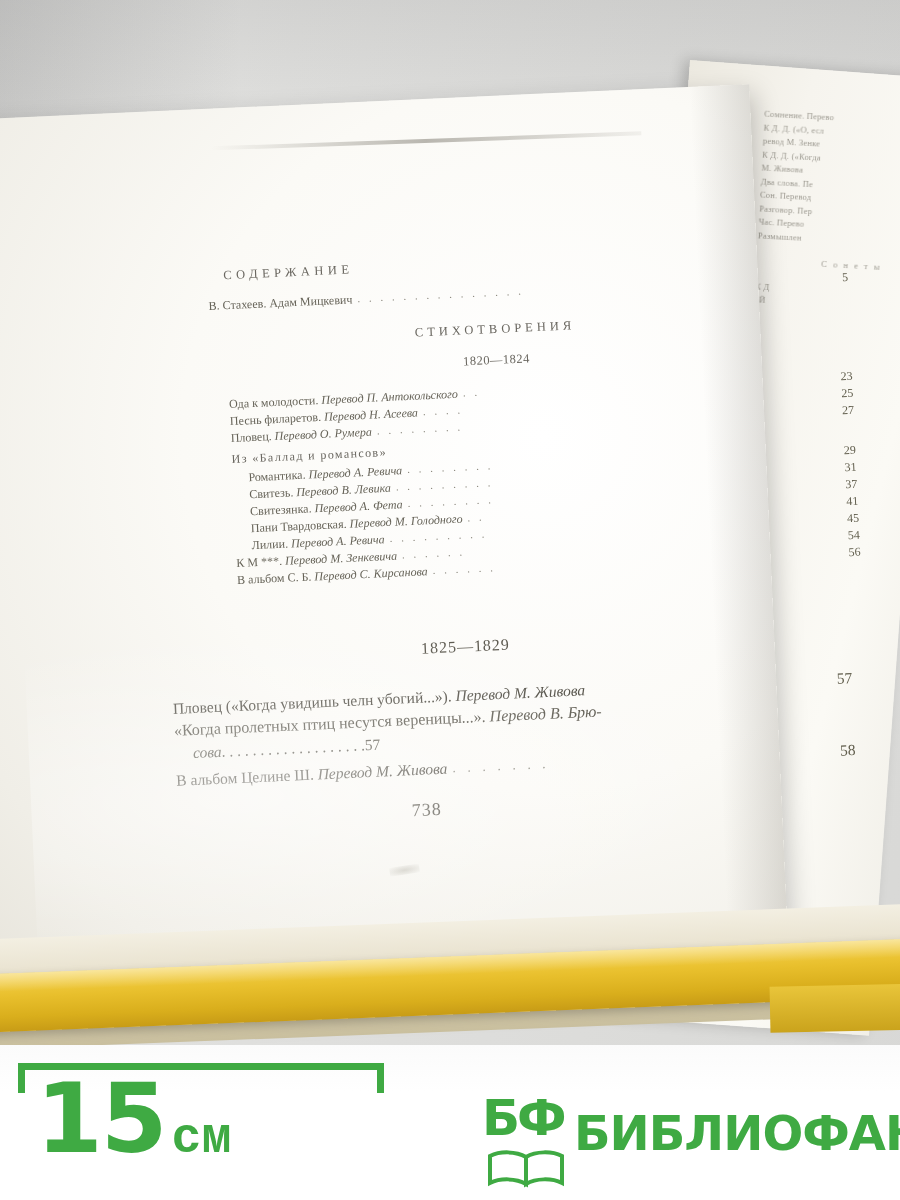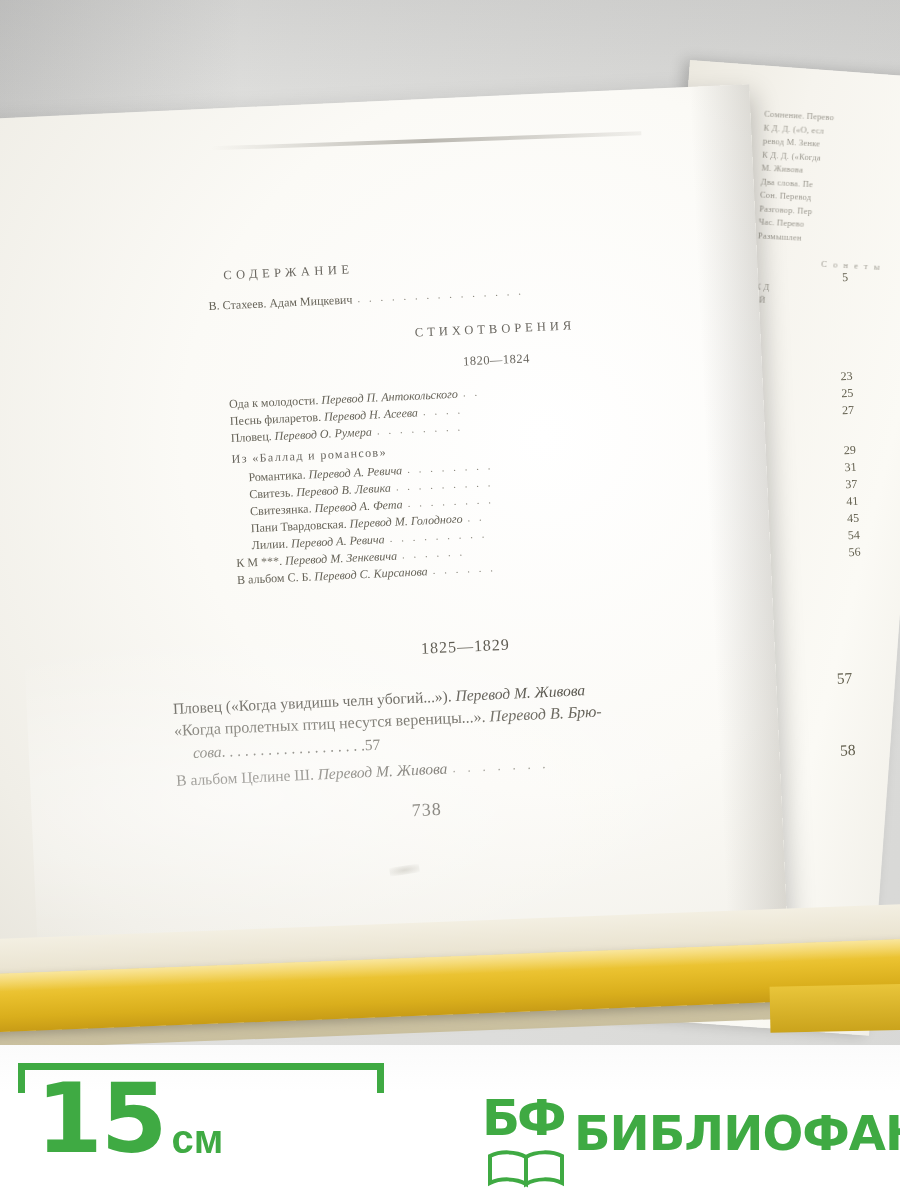--- a/index.html
+++ b/index.html
@@ -297,23 +297,23 @@
     color: #3faa43;
   }
   .measure .big {
     font-family: "DejaVu Sans", sans-serif;
     font-weight: bold;
     font-size: 96px;
     line-height: 96px;
     letter-spacing: -2px;
   }
   .measure .unit {
-    font-family: Liberation Sans, sans-serif;
+    font-family: Liberation Mono, monospace;
     font-weight: bold;
-    font-size: 40px;
+    font-size: 50px;
     line-height: 48px;
     margin-left: 6px;
     margin-bottom: 4px;
   }
   .logo {
     position: absolute;
     left: 476px;
     top: 40px;
     display: flex;
     align-items: center;

